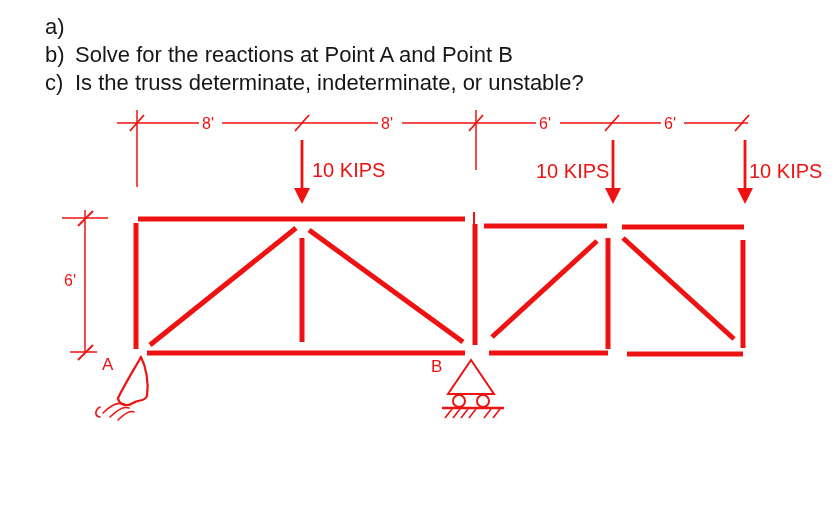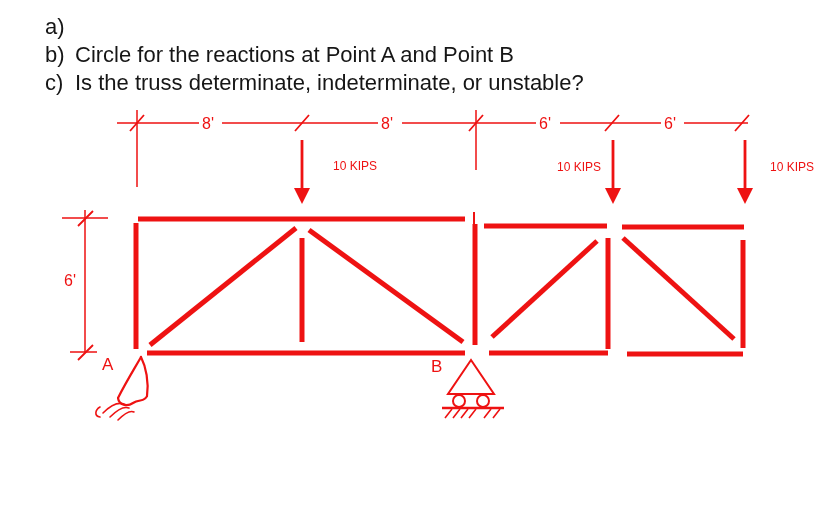--- a/index.html
+++ b/index.html
@@ -14,35 +14,35 @@
 
   .questions {
     position: absolute; left: 45px; top: 13px;
     font-size: 22px; line-height: 28px; color: var(--ink);
   }
   .qrow { display: flex; }
   .qmarker { width: 30px; flex: 0 0 30px; }
 
   .lbl { position: absolute; color: var(--accent); white-space: nowrap; }
   .dim  { font-size: 16px; }
-  .load { font-size: 12px; margin-left: 21px; }
+  .load { font-size: 20px; }
   .joint{ font-size: 17px; }
 </style>
 </head>
 <body>
 
 <div class="stage">
 
   <div class="questions">
     <div class="qrow">
       <span class="qmarker">a)</span>
     </div>
     <div class="qrow">
       <span class="qmarker">b)</span>
-      <span>Circle for the reactions at Point A and Point B</span>
+      <span>Solve for the reactions at Point A and Point B</span>
     </div>
     <div class="qrow">
       <span class="qmarker">c)</span>
       <span>Is the truss determinate, indeterminate, or unstable?</span>
     </div>
   </div>
 
   <svg class="linework" width="840" height="517" viewBox="0 0 840 517">
 
     <g stroke="var(--accent)" fill="none" stroke-width="1.5">

